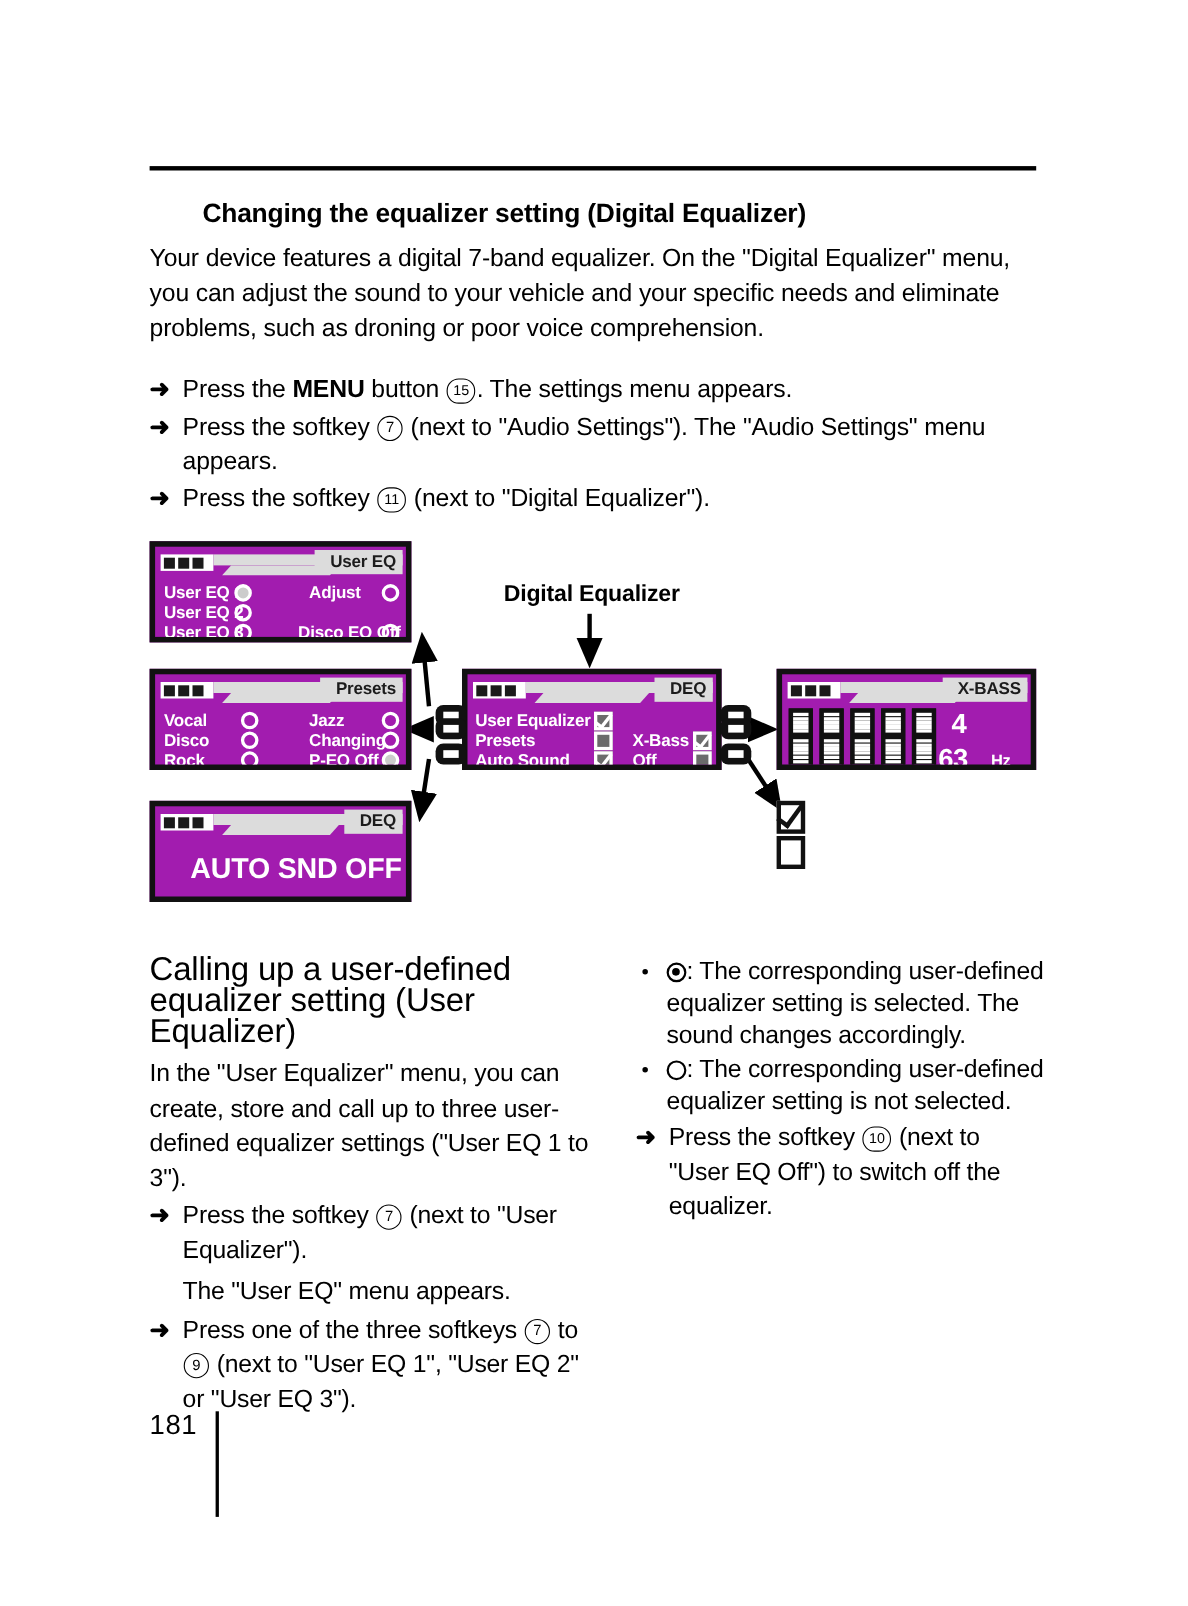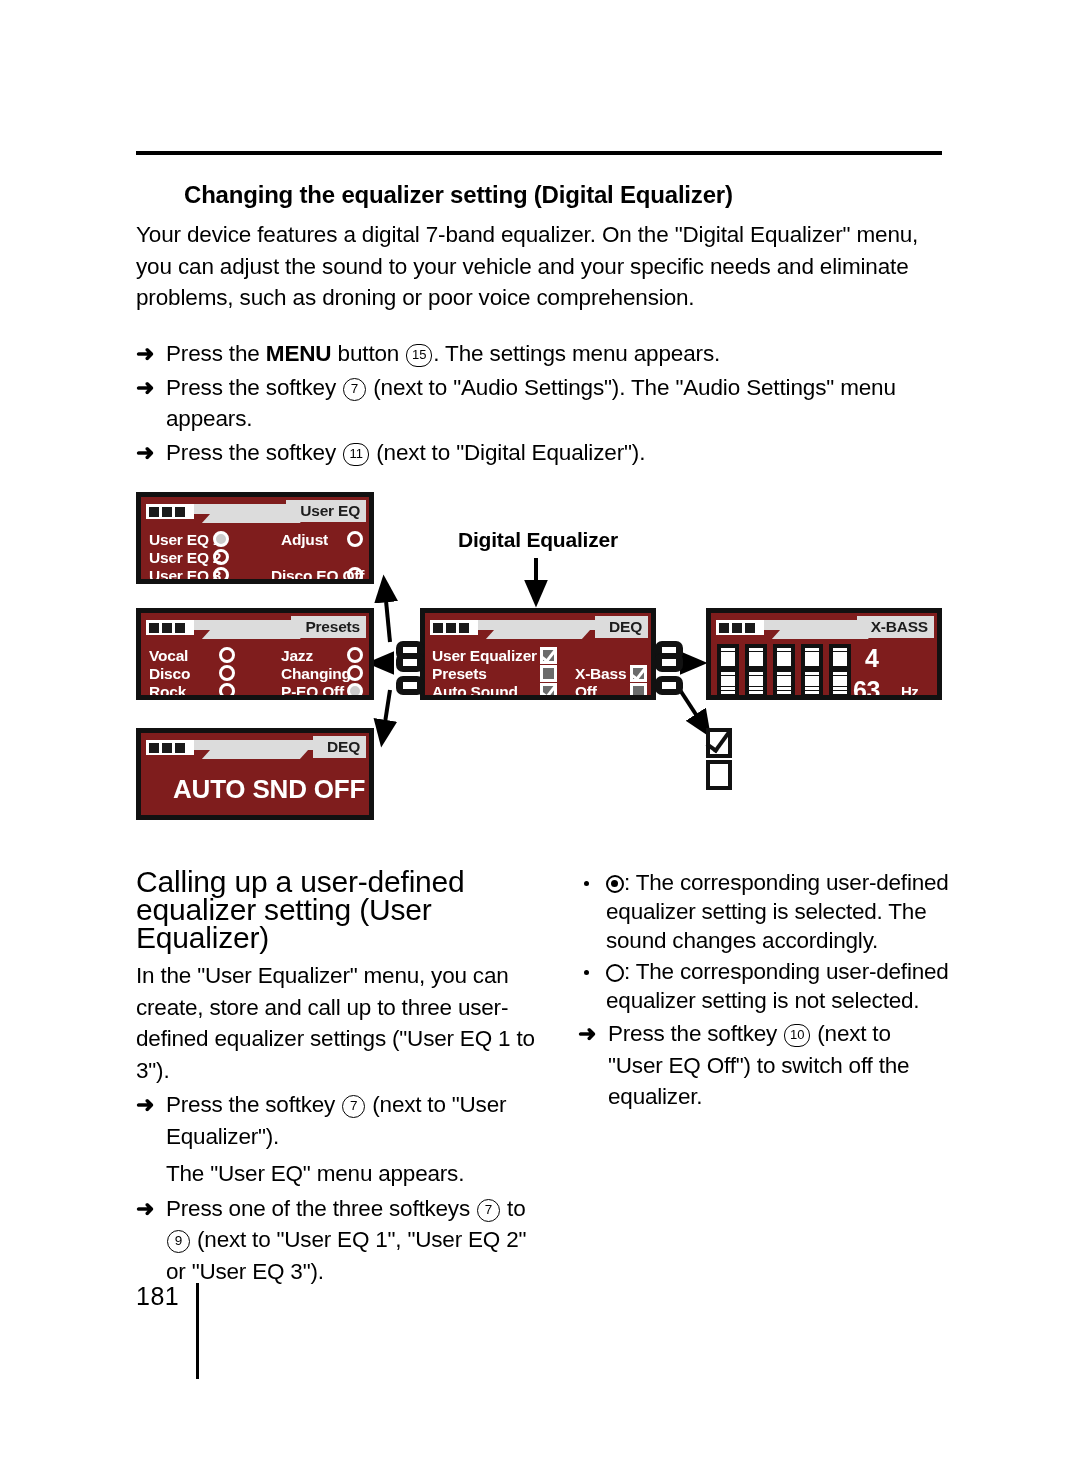--- a/index.html
+++ b/index.html
@@ -121,21 +121,21 @@
     top: 0;
     width: 1080px;
     height: 1460px;
     pointer-events: none;
   }
   .diagram > * { pointer-events: auto; }
 
   
   .lcd {
     position: absolute;
-    background: #7f1d1d;
+    background: #a21caf;
     border: 5px solid #111111;
     box-sizing: border-box;
     overflow: hidden;
   }
   .lcd-titlebar {
     position: relative;
     height: 26px;
     margin: 3px 3px 0 3px;
   }
   .lcd-dots {

